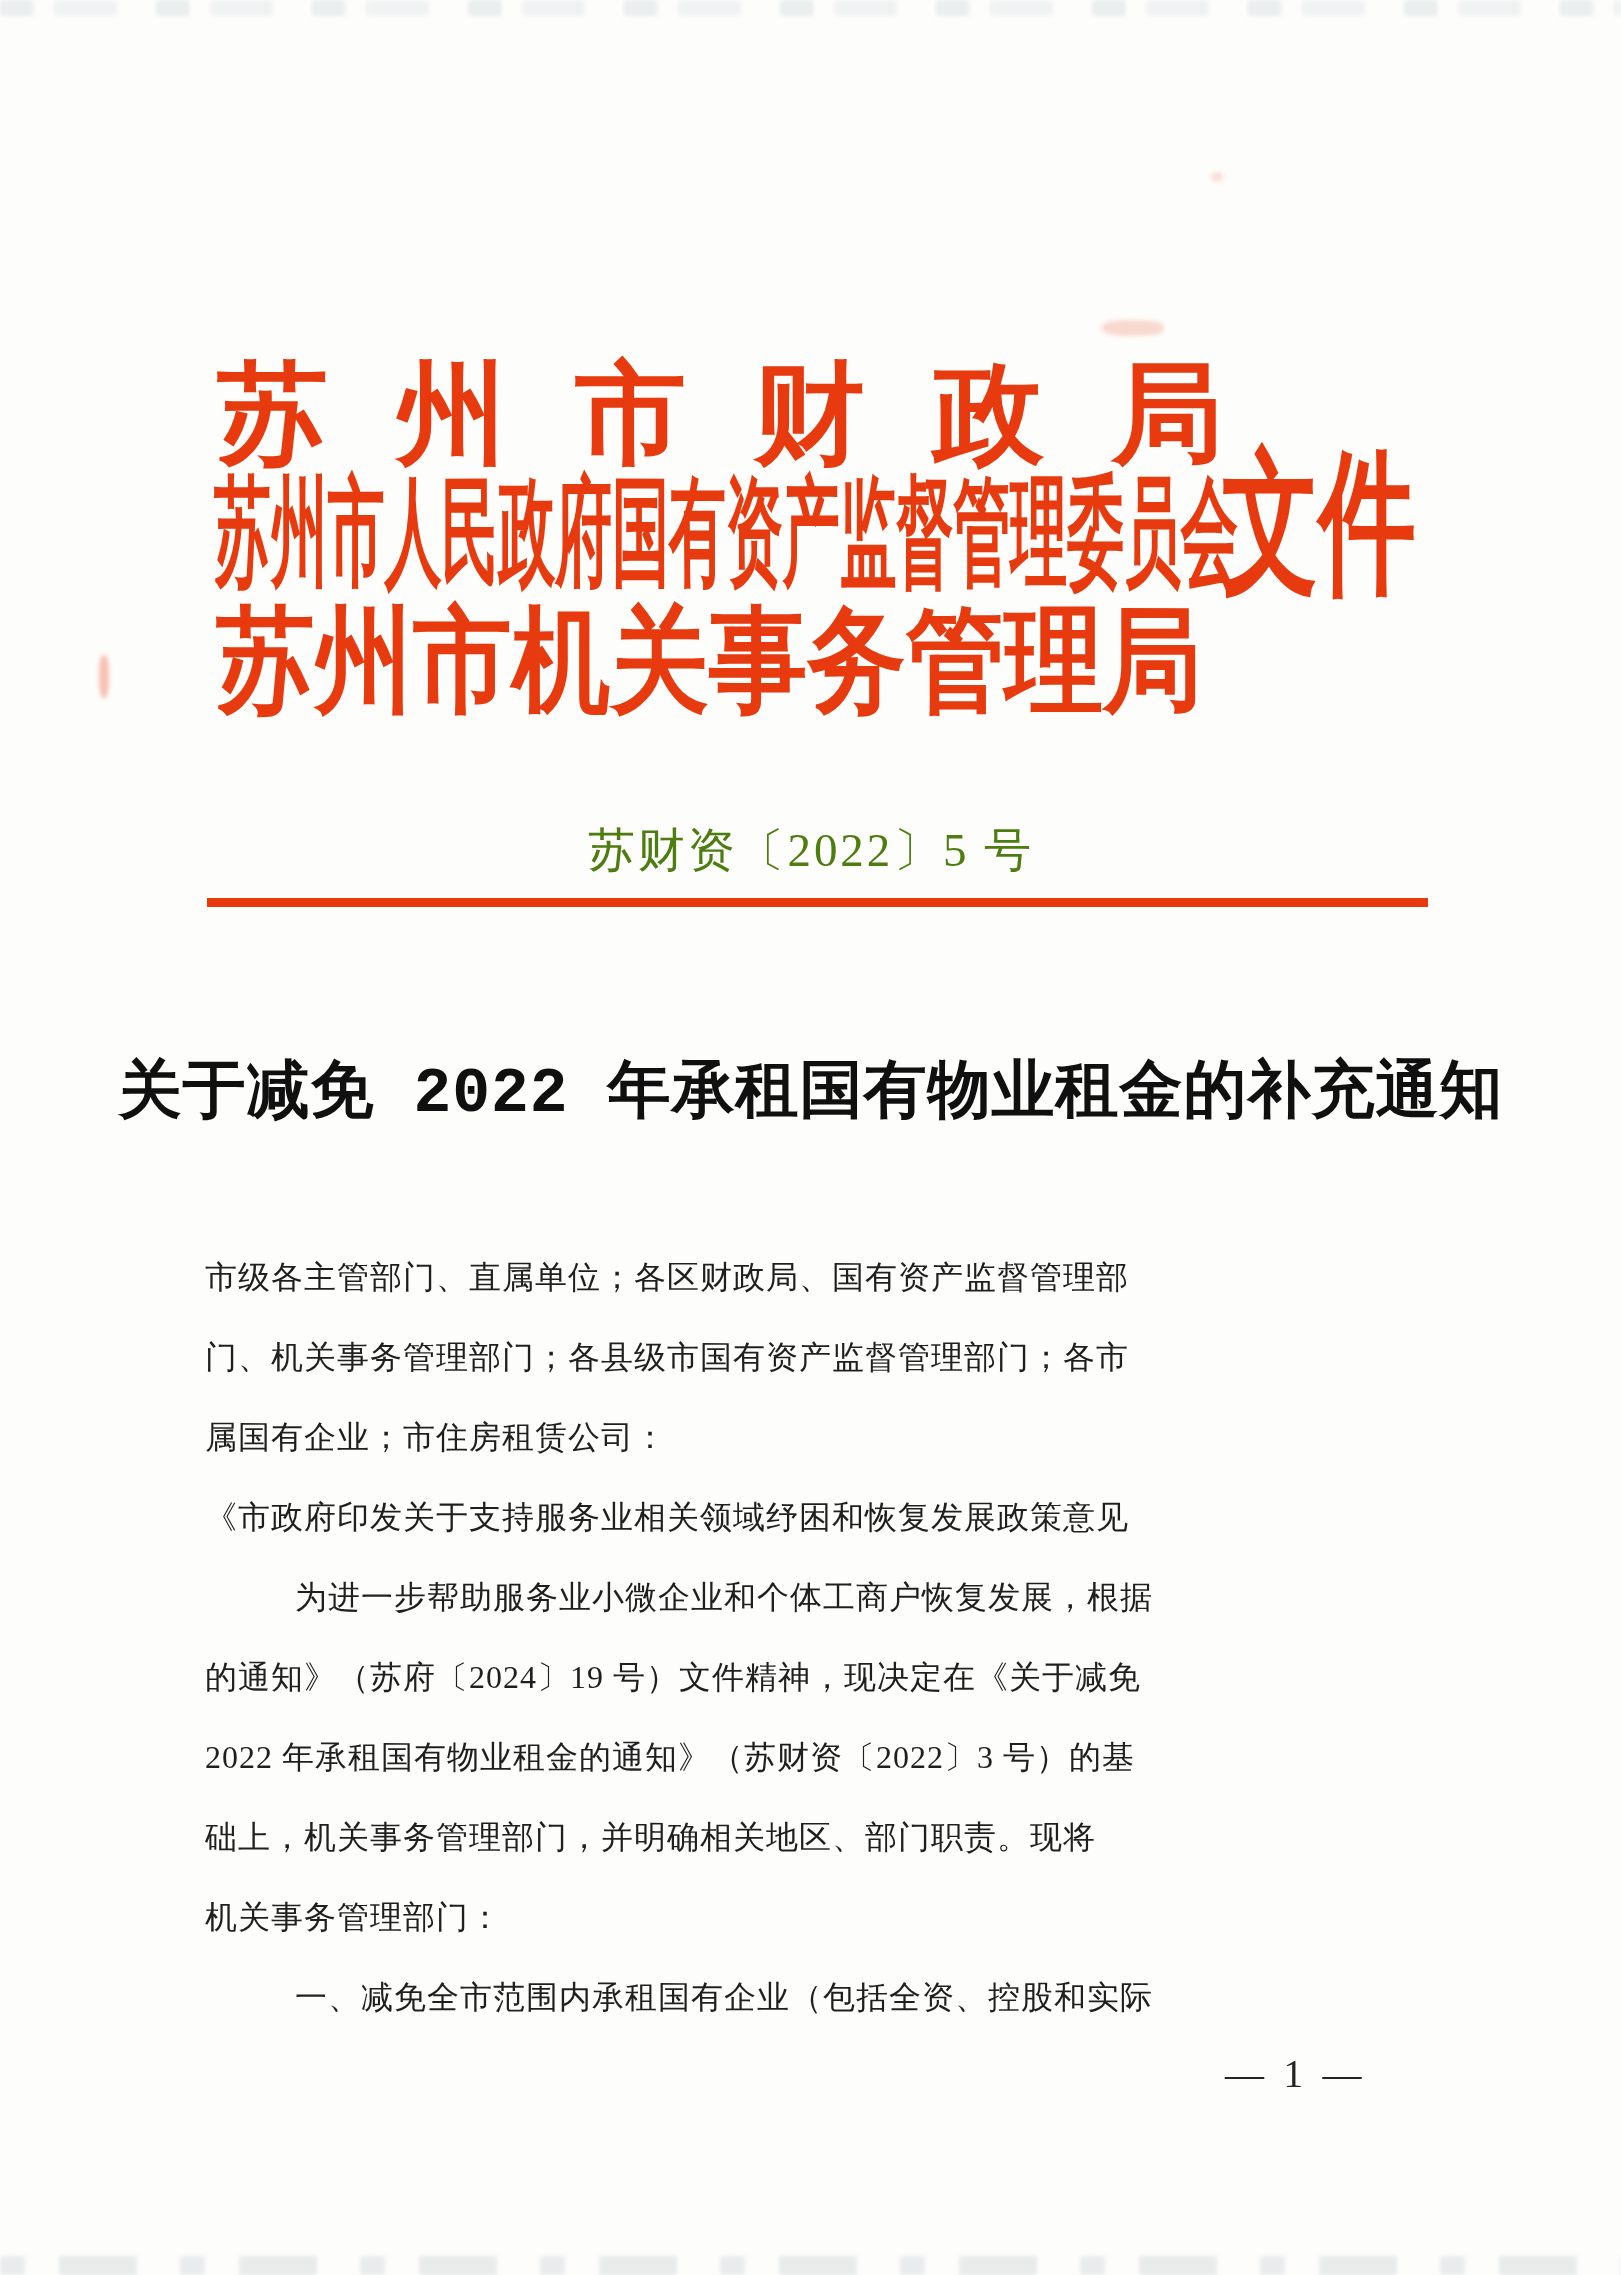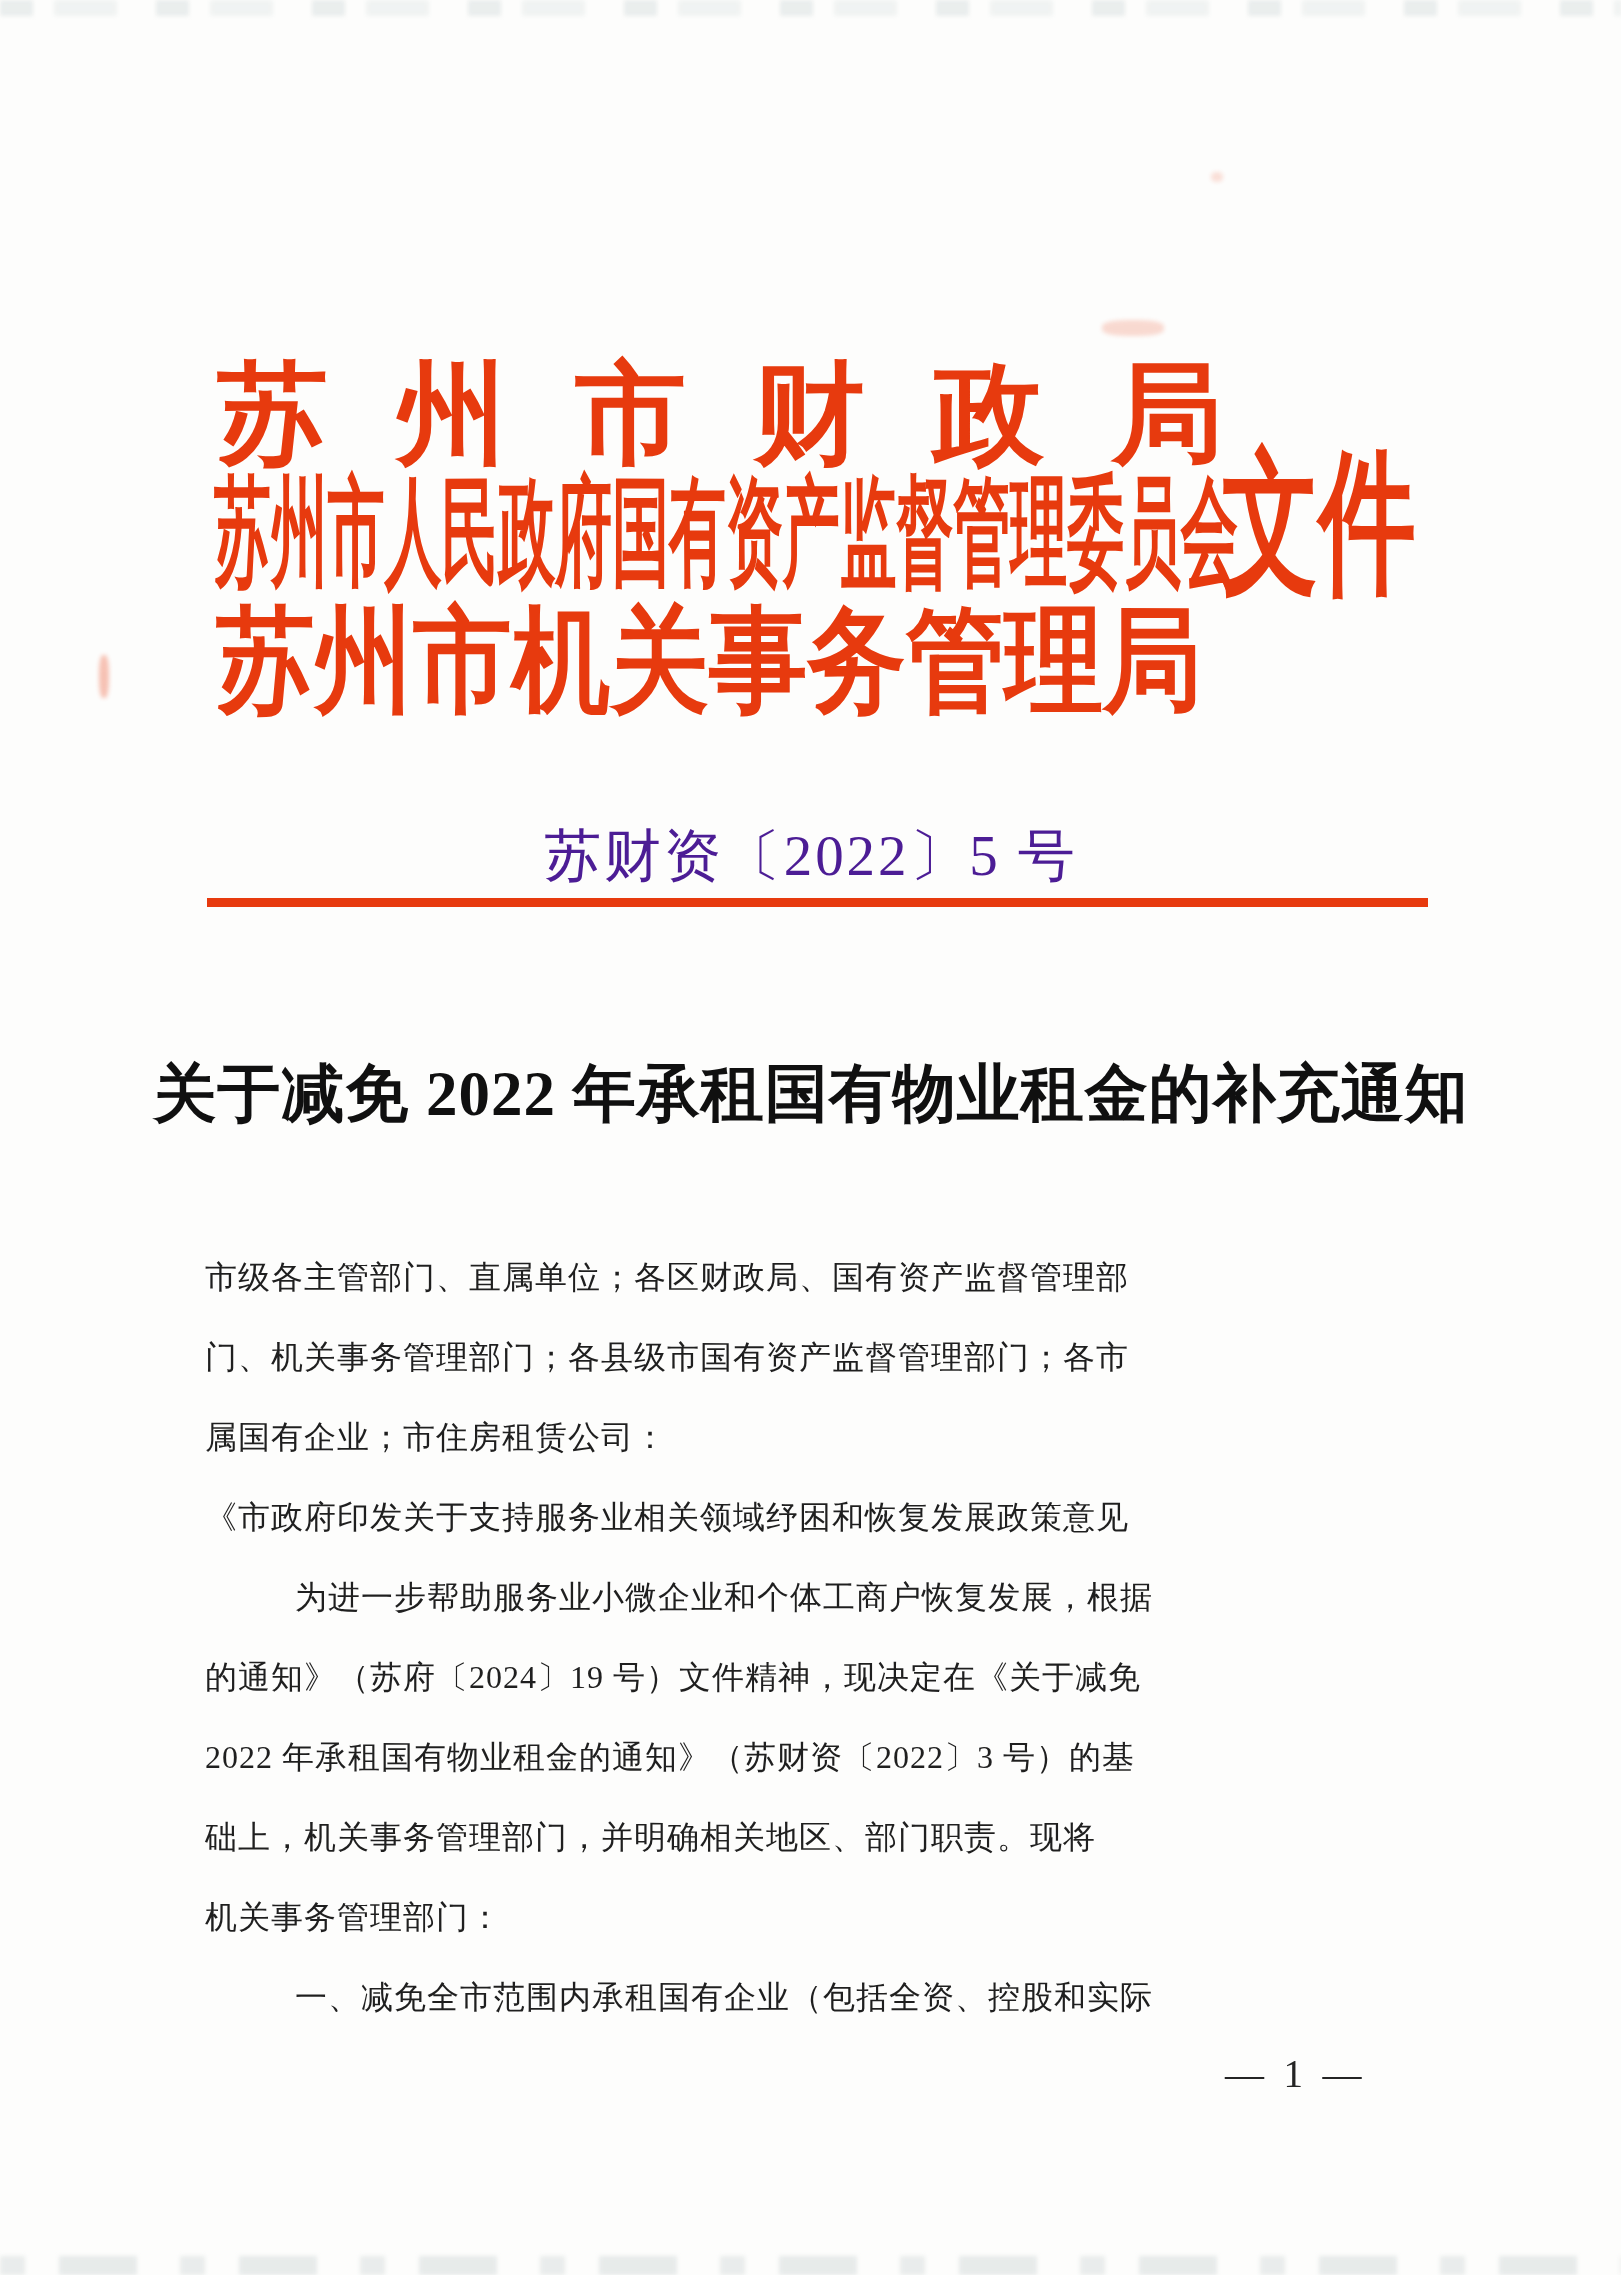--- a/index.html
+++ b/index.html
@@ -35,36 +35,37 @@
     font-size: 156px; font-weight: bold; line-height: 1;
     color: var(--accent-red);
     transform: scaleX(0.62); transform-origin: 0 0;
     white-space: nowrap;
   }
 
   
   .doc-number {
     position: absolute; left: 0; top: 827px; width: 100%;
     text-align: center;
-    font-size: 57px; letter-spacing: 2.9px; color: #4c1d95;
+    font-size: 47px; letter-spacing: 2.9px; color: #4d7c0f;
     line-height: 1;
   }
   .red-rule {
     position: absolute; left: 207px; top: 898px;
     width: 1221px; height: 8.8px;
     background: var(--accent-red);
   }
 
   
   .doc-title {
     position: absolute; left: 0; top: 1063px; width: 100%;
     text-align: center;
     font-size: 63px; font-weight: bold; color: #101010;
     letter-spacing: 1px; line-height: 1;
     white-space: nowrap;
+    font-family: Liberation Mono, monospace;
   }
 
   
   .body-block { position: absolute; left: 205px; top: 1237px; width: 1239px; }
   .body-line {
     height: 80px; line-height: 80px;
     font-size: 32px; letter-spacing: 1px;
     color: var(--ink);
     white-space: nowrap;
   }

